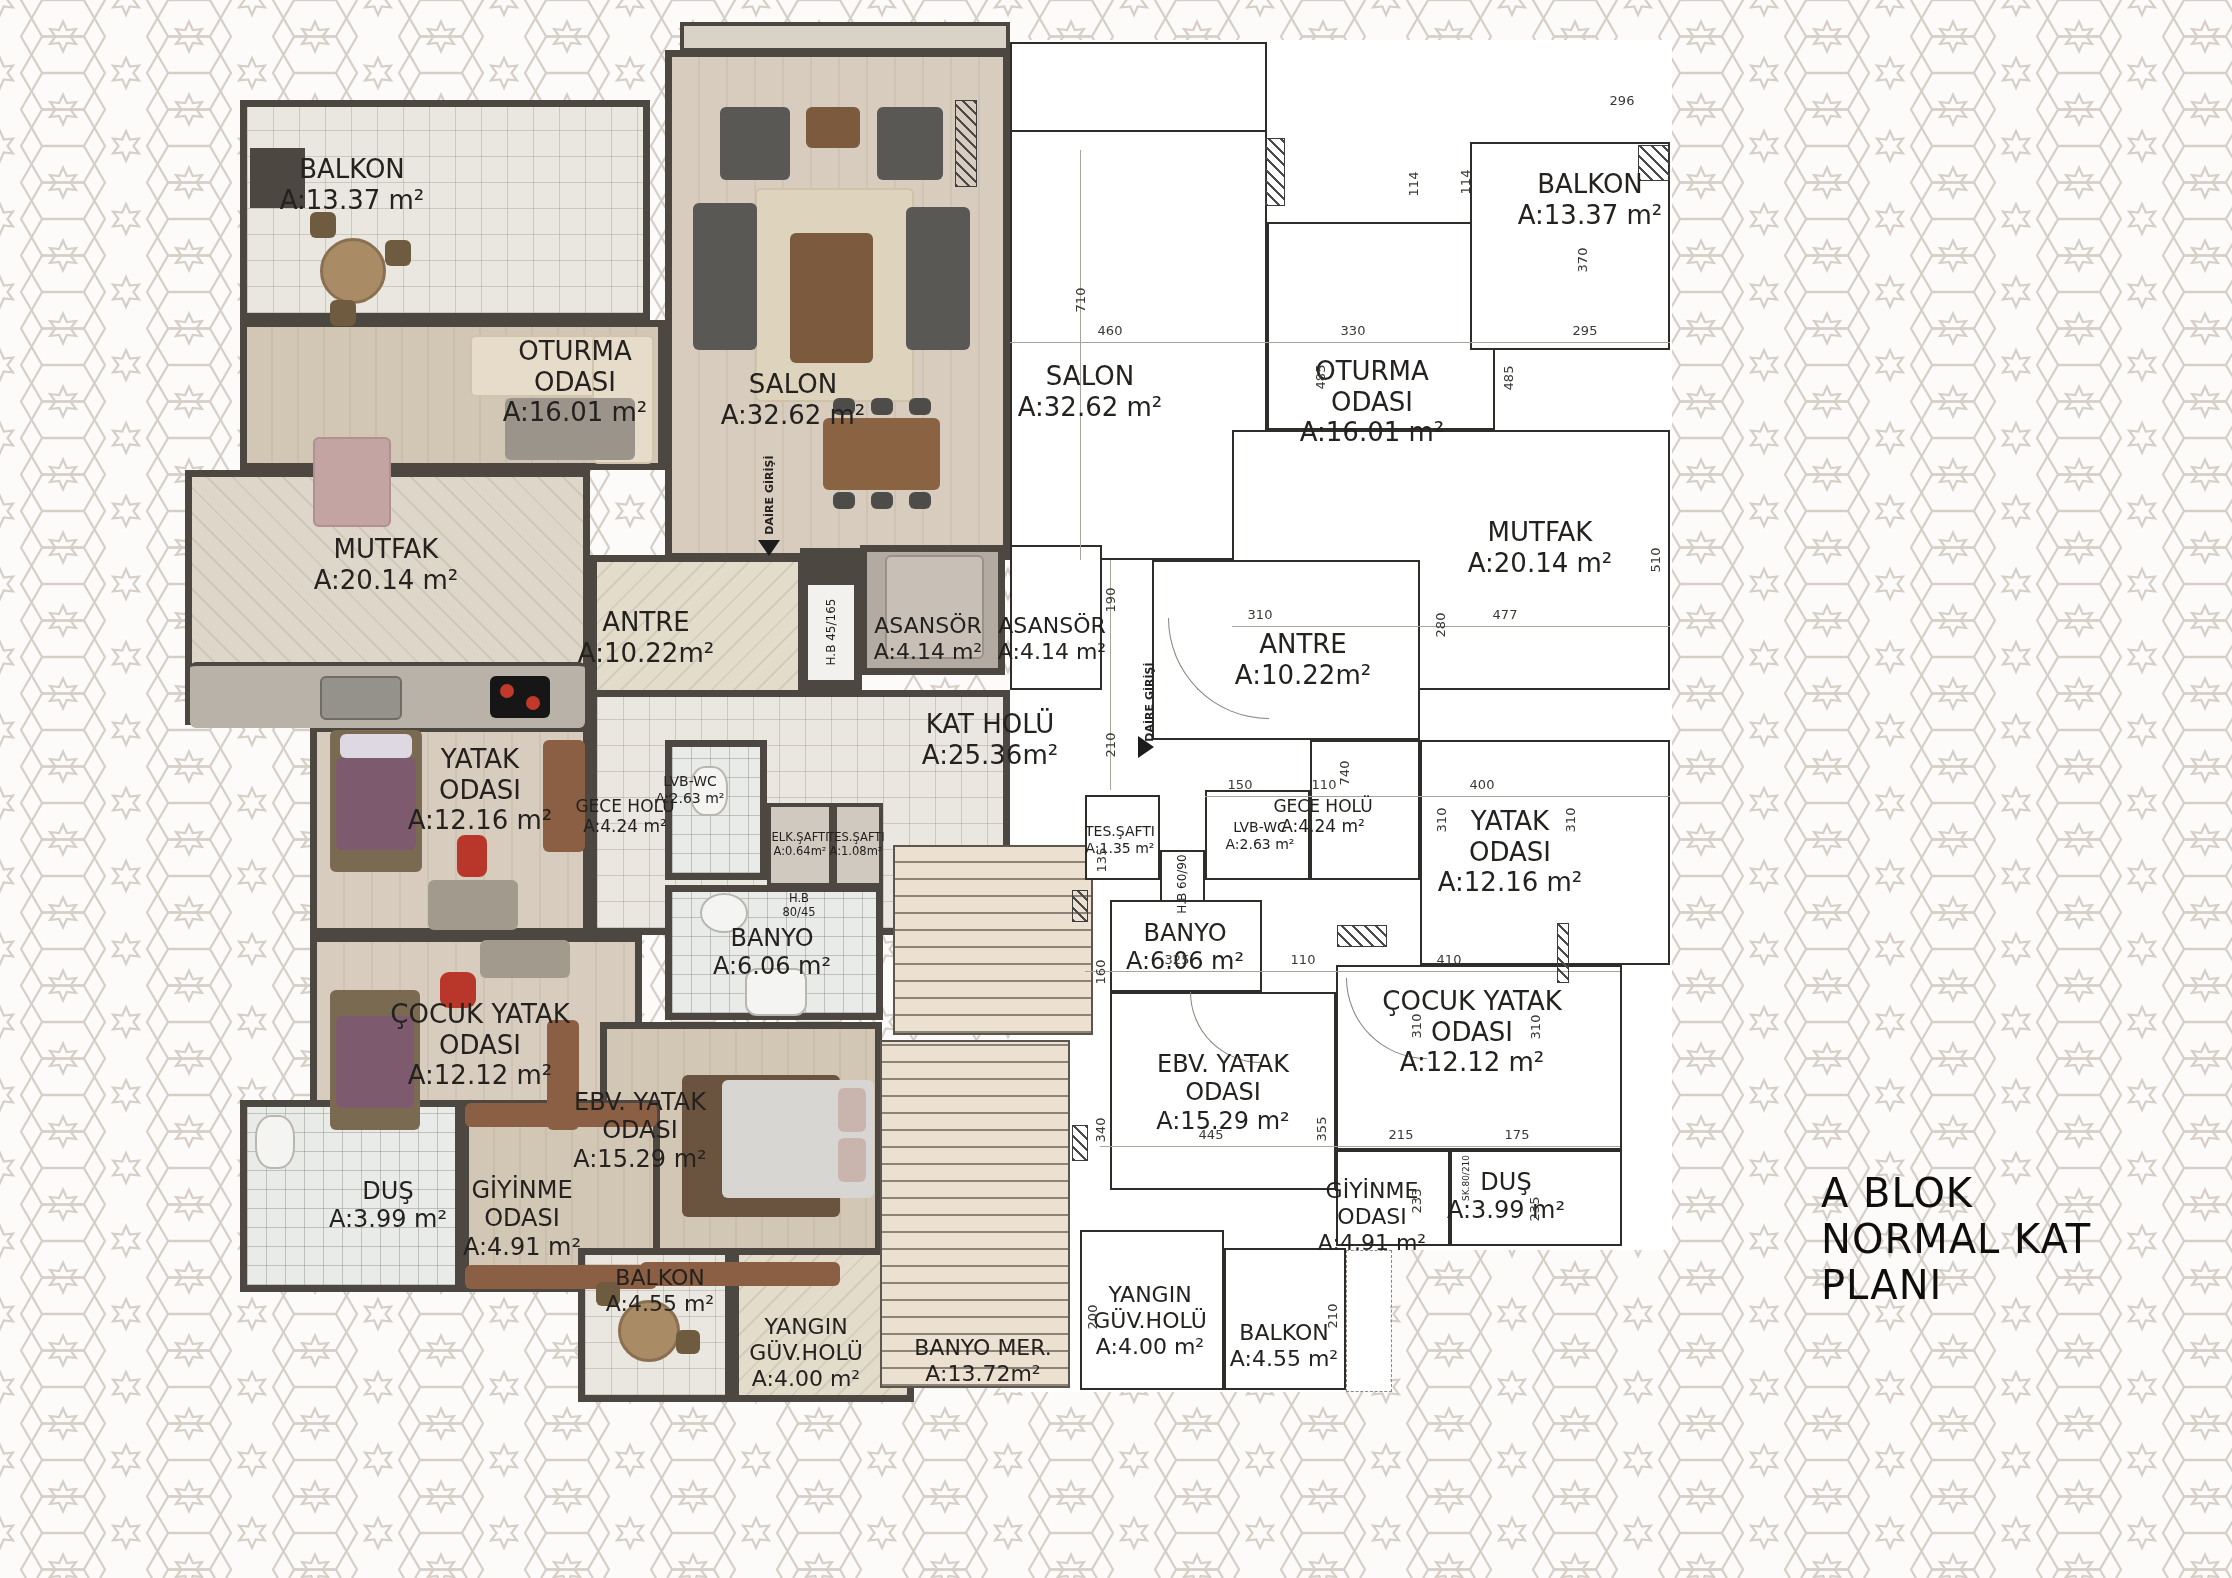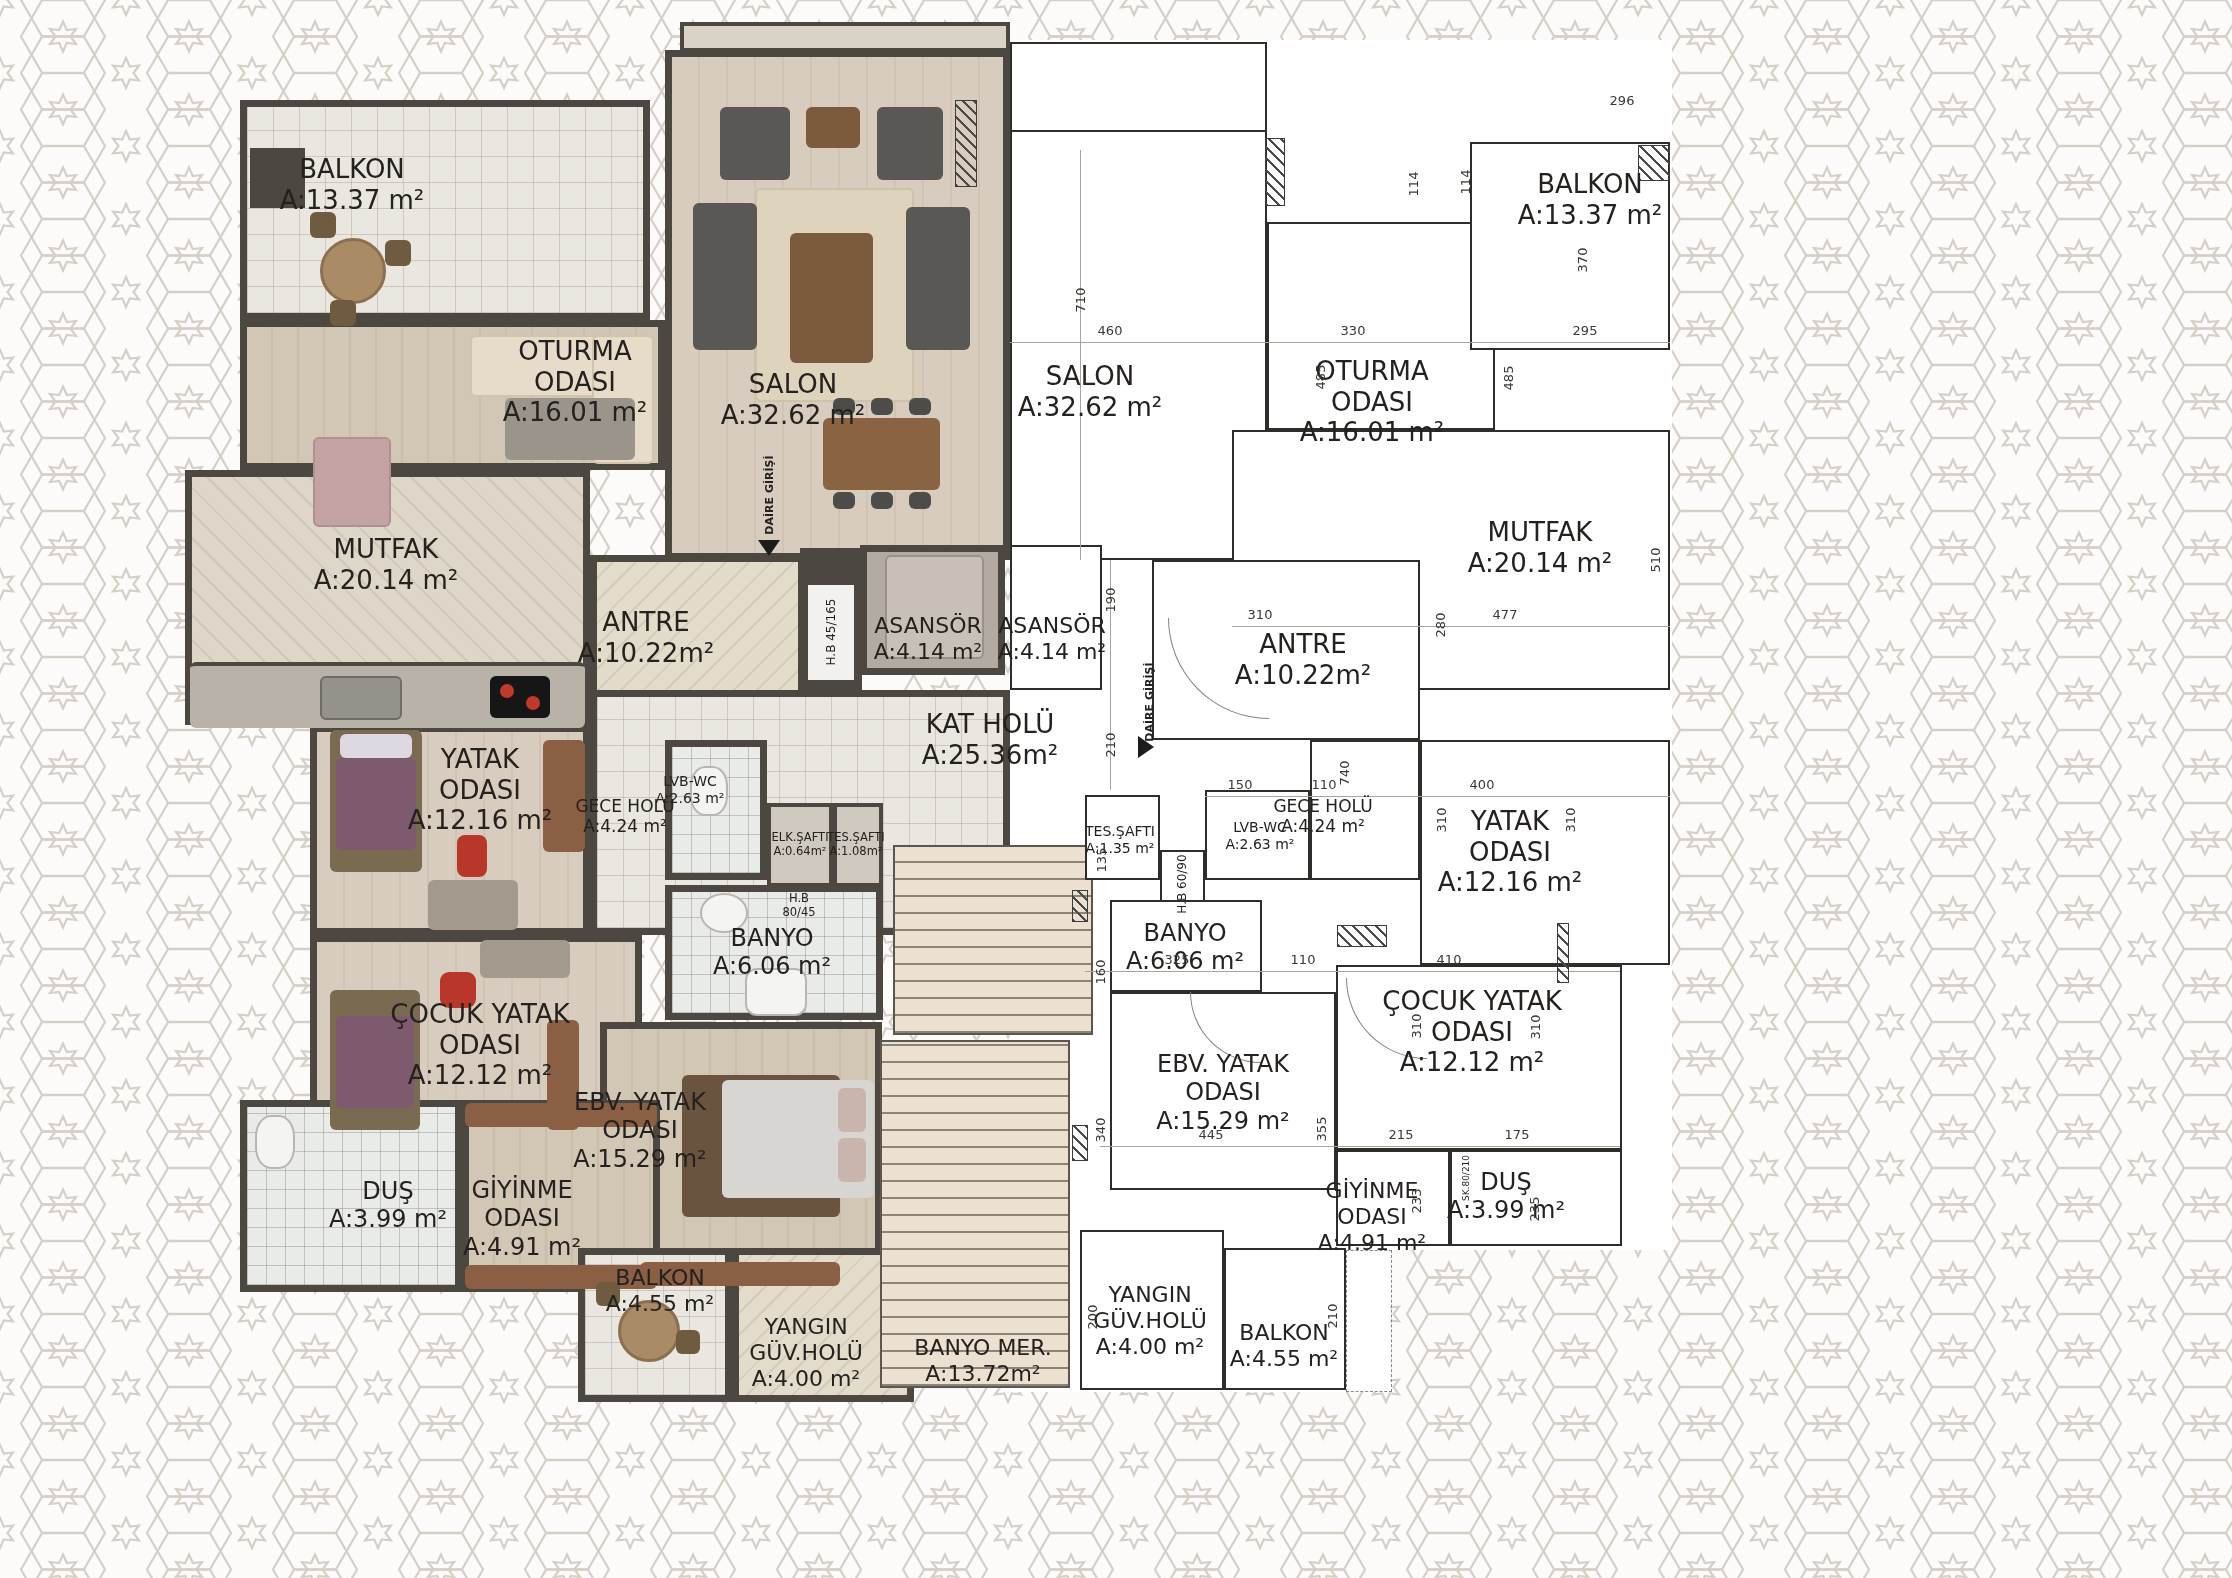--- a/index.html
+++ b/index.html
@@ -408,15 +408,18 @@
   <span class="dim" style="left:1211px;top:1134px">445</span>
   <span class="dim v" style="left:1321px;top:1129px">355</span>
   <span class="dim" style="left:1401px;top:1134px">215</span>
   <span class="dim" style="left:1517px;top:1134px">175</span>
   <span class="dim v" style="left:1416px;top:1201px">233</span>
   <span class="dim v" style="left:1534px;top:1209px">235</span>
   <span class="dim v" style="left:1092px;top:1317px">200</span>
   <span class="dim v" style="left:1332px;top:1316px">210</span>
   <span class="dim v" style="left:1413px;top:184px">114</span>
 
+  <div class="title-line" style="left:1958px;top:1170px">
+    <span>A BLOK NORMAL KAT PLANI</span>
+  </div>
 
 
 </div>
 
 </body></html>

